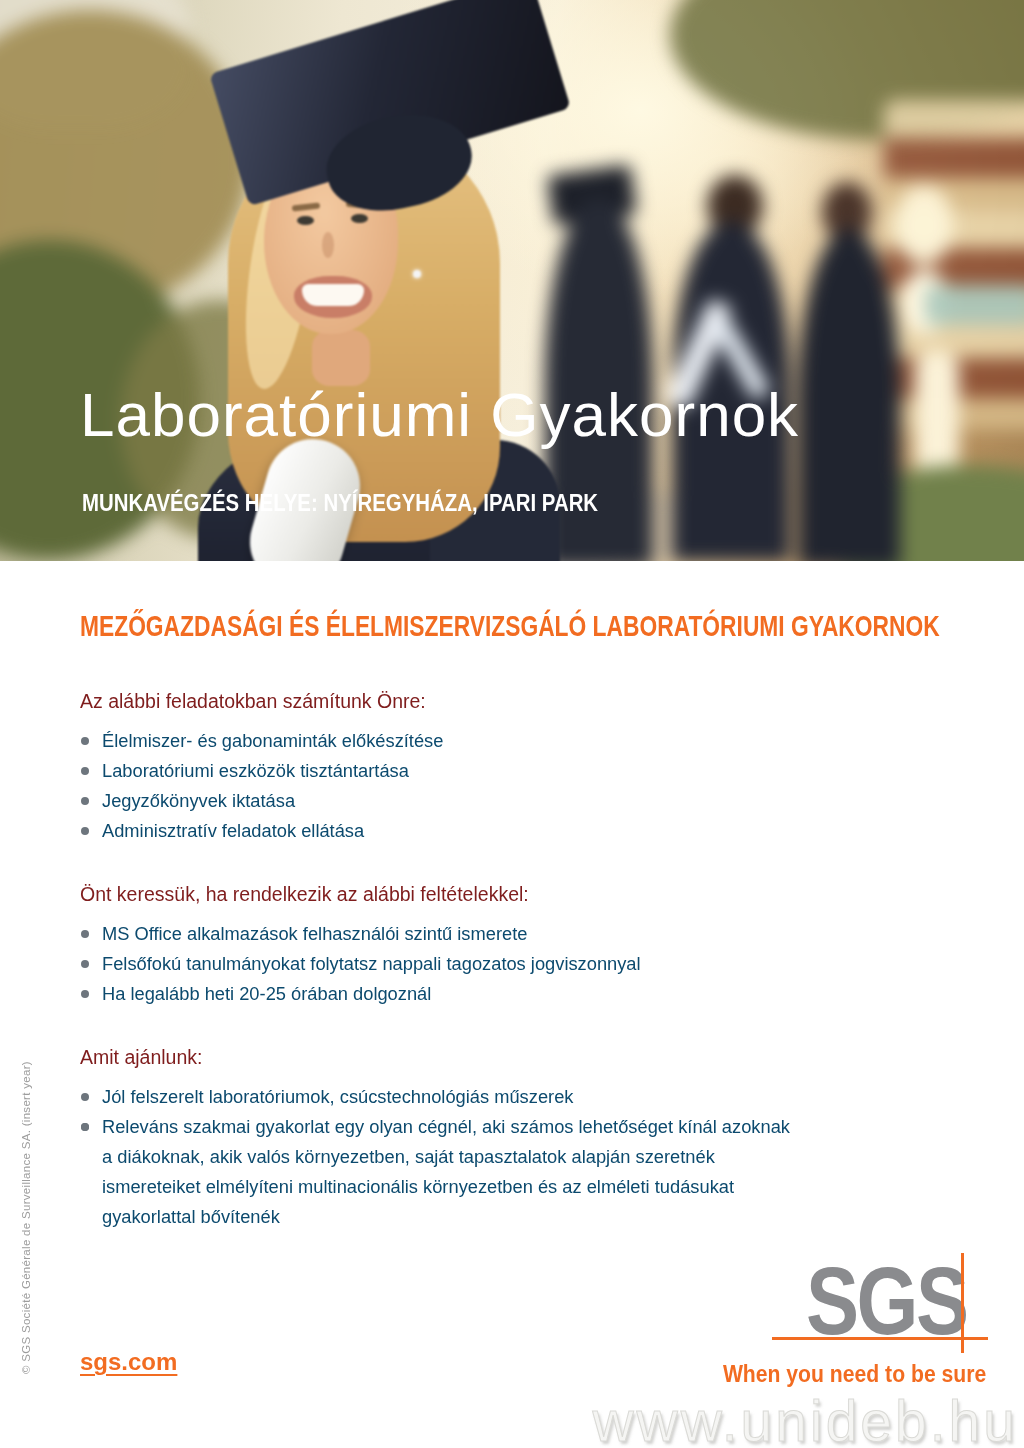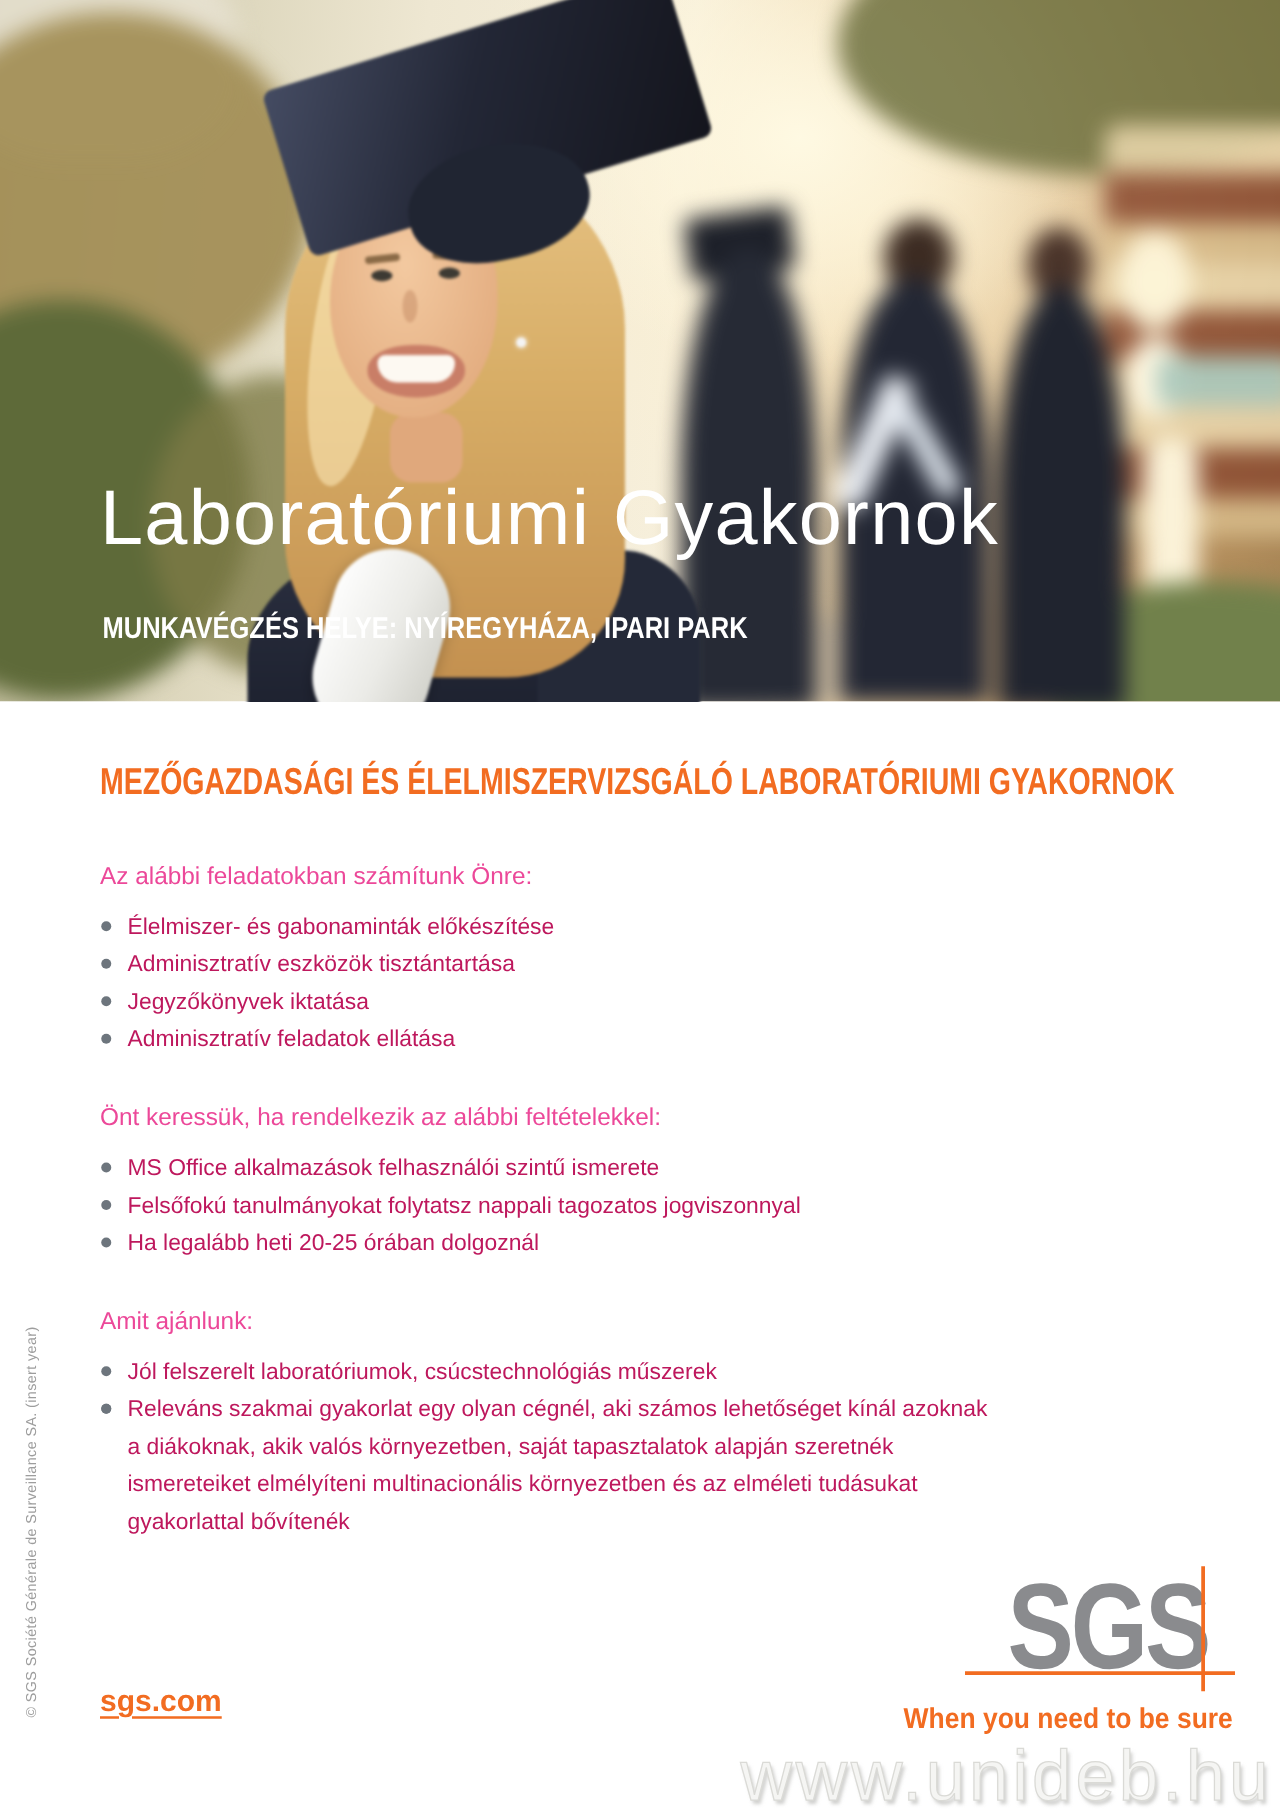--- a/index.html
+++ b/index.html
@@ -67,24 +67,24 @@
            border-radius:47px;transform:rotate(16deg);box-shadow:0 4px 12px rgba(0,0,0,.25);}
   .hero-title{position:absolute;left:80px;top:384px;z-index:10;color:#ffffff;font-size:62px;
               font-weight:400;letter-spacing:1px;line-height:1;white-space:nowrap;}
   .hero-subtitle{position:absolute;left:82px;top:489px;z-index:10;color:#ffffff;font-size:24px;
                  font-weight:700;letter-spacing:0;transform:scaleX(.85);transform-origin:left top;
                  white-space:nowrap;}
   
   .headline{position:absolute;left:80px;top:609px;color:#f26c21;font-size:30px;font-weight:700;
             transform:scaleX(.76);transform-origin:left top;white-space:nowrap;letter-spacing:0;}
   .content{position:absolute;left:80px;top:690px;width:716px;}
-  .section h3{margin:0;font-size:19.5px;line-height:23px;font-weight:400;color:#ec4899;}
+  .section h3{margin:0;font-size:19.5px;line-height:23px;font-weight:400;color:#7f1d1d;}
   .section + .section{margin-top:37px;}
   .section ul{list-style:none;margin:13px 0 0 0;padding:0;}
-  .section li{position:relative;padding-left:22px;font-size:18.3px;line-height:30px;color:#be185d;}
+  .section li{position:relative;padding-left:22px;font-size:18.3px;line-height:30px;color:#0c4a6e;}
   .dot{position:absolute;left:1px;top:11px;width:8px;height:8px;border-radius:50%;background:#6d757d;}
   .sgs-link{position:absolute;left:80px;top:1348px;color:#f26c21;font-size:24px;font-weight:700;
             text-decoration:underline;text-decoration-thickness:2px;text-underline-offset:4px;}
   
   .sgs-word{position:absolute;left:806px;top:1252px;font-size:97px;line-height:1;font-weight:700;
             color:#8a8b8e;letter-spacing:-3px;transform:scaleX(.82);transform-origin:left top;}
   .logo-hline{position:absolute;left:772px;top:1337px;width:216px;height:3px;background:#f26c21;}
   .logo-vline{position:absolute;left:961px;top:1253px;width:3px;height:100px;background:#f26c21;}
   .tagline{position:absolute;left:700px;top:1361px;width:286px;text-align:right;color:#f26c21;
            font-size:23px;font-weight:700;transform:scaleX(.92);transform-origin:right top;white-space:nowrap;}
@@ -146,21 +146,21 @@
   </div>
 
   <div class="headline">MEZŐGAZDASÁGI ÉS ÉLELMISZERVIZSGÁLÓ LABORATÓRIUMI GYAKORNOK</div>
 
   <div class="content">
 
     <div class="section">
       <h3>Az alábbi feladatokban számítunk Önre:</h3>
       <ul>
         <li><span class="dot"></span><span>Élelmiszer- és gabonaminták előkészítése</span></li>
-        <li><span class="dot"></span><span>Adminisztratív eszközök tisztántartása</span></li>
+        <li><span class="dot"></span><span>Laboratóriumi eszközök tisztántartása</span></li>
         <li><span class="dot"></span><span>Jegyzőkönyvek iktatása</span></li>
         <li><span class="dot"></span><span>Adminisztratív feladatok ellátása</span></li>
       </ul>
     </div>
 
     <div class="section">
       <h3>Önt keressük, ha rendelkezik az alábbi feltételekkel:</h3>
       <ul>
         <li><span class="dot"></span><span>MS Office alkalmazások felhasználói szintű ismerete</span></li>
         <li><span class="dot"></span><span>Felsőfokú tanulmányokat folytatsz nappali tagozatos jogviszonnyal</span></li>

